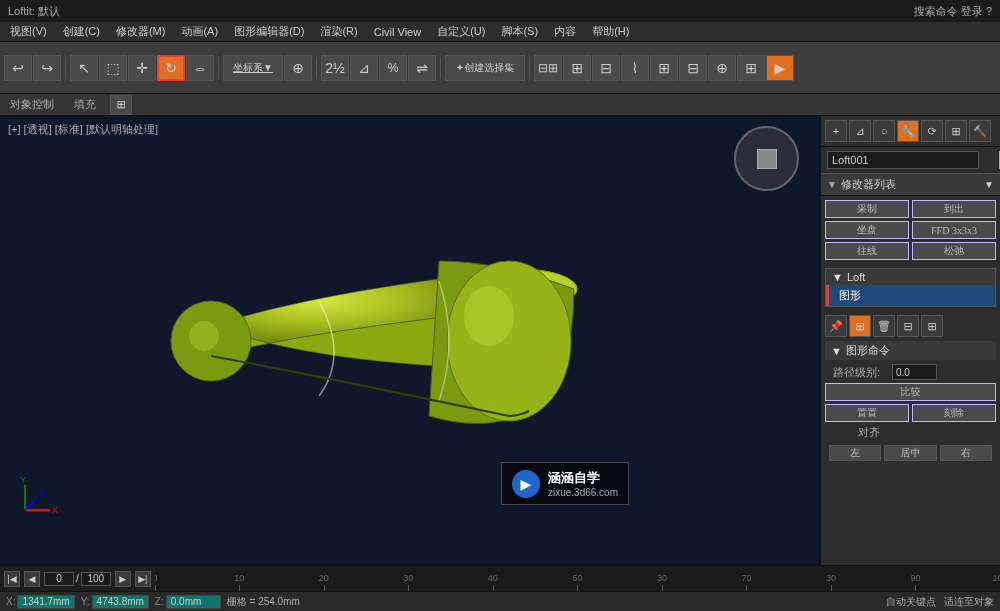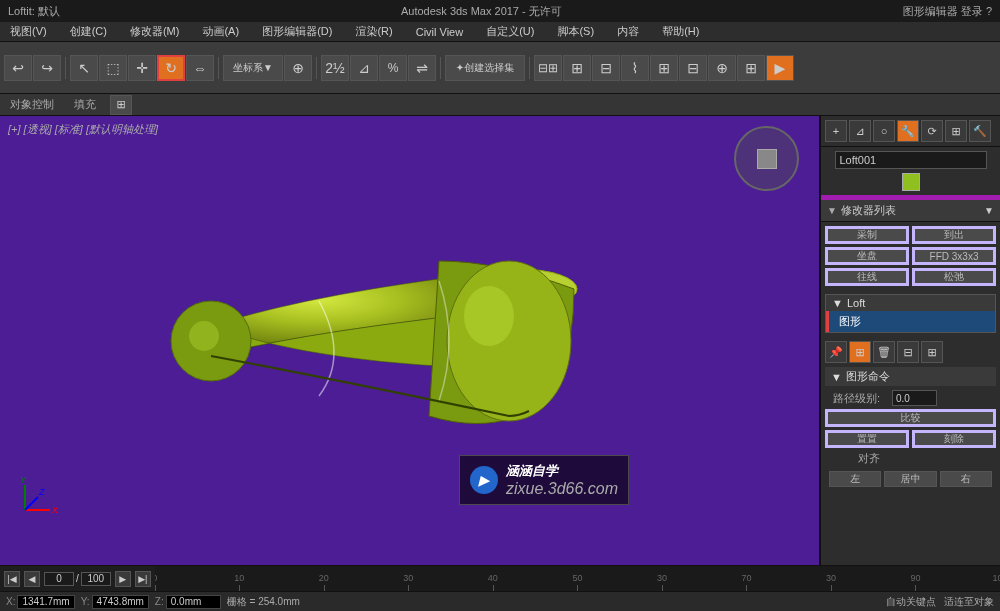--- a/index.html
+++ b/index.html
@@ -27,21 +27,21 @@
     #title-bar .title-center { flex: 1; text-align: center; }
     #title-bar .title-right { display: flex; gap: 6px; align-items: center; }
 
     
     #menu-bar {
       height: 20px;
       background: #2d2d2d;
       display: flex;
       align-items: center;
       padding: 0 4px;
-      gap: 11px;
+      gap: 4px;
       border-bottom: 1px solid #111;
     }
     .menu-item {
       padding: 1px 6px;
       cursor: pointer;
       font-size: 11px;
       color: #ccc;
       white-space: nowrap;
     }
 
@@ -84,26 +84,25 @@
       gap: 8px;
       border-bottom: 1px solid #111;
       font-size: 11px;
       color: #aaa;
     }
     .sub-tb-item { padding: 0 6px; cursor: pointer; }
 
     
     #viewport {
       flex: 1;
-      background: #4c1d95;
+      background: #0f172a;
       position: relative;
       border-right: 1px solid #111;
       overflow: hidden;
       min-height: 0;
-      font-style: italic;
     }
     #viewport-label {
       position: absolute;
       top: 6px;
       left: 8px;
       font-size: 11px;
       color: #aaa;
     }
 
     
@@ -173,23 +172,22 @@
       font-size: 11px;
       color: #ccc;
     }
     .rp-icon-btn.active { background: #e07020; }
 
     
     #rp-name-row {
       display: flex;
       align-items: center;
       padding: 4px 6px;
-      gap: 4px;
-      border-bottom: 5px solid #a21caf;
-      flex-direction: column;
+      gap: 20px;
+      border-bottom: 1px solid #a21caf;
     }
     #rp-name-input {
       flex: 1;
       background: #1a1a1a;
       border: 1px solid #555;
       color: #ccc;
       font-size: 11px;
       padding: 2px 4px;
       height: 18px;
     }
@@ -225,28 +223,29 @@
 
     
     .btn-row {
       display: flex;
       gap: 3px;
     }
     .rp-btn {
       flex: 1;
       height: 18px;
       background: #4a4a4a;
-      border: 3px solid #c4b5fd;
+      border: 1px solid #c4b5fd;
       color: #bbb;
       font-size: 10px;
       text-align: center;
       cursor: pointer;
       display: flex;
       align-items: center;
       justify-content: center;
+      font-family: Liberation Serif, serif;
     }
 
     
     .loft-section {
       margin: 4px;
       border: 1px solid #555;
     }
     .loft-header {
       background: #3a3a3a;
       padding: 2px 6px;
@@ -349,21 +348,21 @@
       gap: 6px;
       flex: 1;
     }
     .coord-field {
       display: flex;
       align-items: center;
       gap: 2px;
     }
     .coord-label { color: #888; }
     .coord-value {
-      background: #000000;
+      background: #0f766e;
       border: 1px solid #444;
       padding: 0 4px;
       height: 14px;
       font-size: 10px;
       color: #ccc;
       min-width: 55px;
     }
 
     
     #timeline-area {
@@ -455,21 +454,21 @@
     #watermark .wm-text {
       display: flex;
       flex-direction: column;
     }
     #watermark .wm-text .wm-top {
       font-size: 13px;
       font-weight: bold;
       color: #fff;
     }
     #watermark .wm-text .wm-bottom {
-      font-size: 16px;
+      font-size: 10px;
       color: #aaa;
     }
 
     
     #axes-indicator {
       position: absolute;
       bottom: 50px;
       left: 20px;
       display: flex;
       flex-direction: column;
@@ -488,22 +487,21 @@
       min-height: 0;
     }
   </style>
 </head>
 <body>
 
 <div id="layout-wrapper">
 
   <div id="title-bar">
     <span>Loftit: 默认</span>
-    <span class="title-center">Autodesk 3ds Max 2017 - 无许可</span>
-    <span class="title-right">图形编辑器  登录 ?</span>
+    <span class="title-right">搜索命令  登录 ?</span>
   </div>
 
   <div id="menu-bar">
     <span class="menu-item">视图(V)</span>
     <span class="menu-item">创建(C)</span>
     <span class="menu-item">修改器(M)</span>
     <span class="menu-item">动画(A)</span>
     <span class="menu-item">图形编辑器(D)</span>
     <span class="menu-item">渲染(R)</span>
     <span class="menu-item">Civil View</span>
@@ -521,21 +519,21 @@
     <div class="toolbar-separator"></div>
     <div class="toolbar-group">
       <div class="toolbar-btn">↖</div>
       <div class="toolbar-btn">⬚</div>
       <div class="toolbar-btn">✛</div>
       <div class="toolbar-btn highlighted active">↻</div>
       <div class="toolbar-btn">⇔</div>
     </div>
     <div class="toolbar-separator"></div>
     <div class="toolbar-group">
-      <div class="toolbar-btn" style="width:60px; font-size:10px;">坐标系▼</div>
+      <div class="toolbar-btn" style="width:60px; font-size:10px;text-decoration:underline;">坐标系▼</div>
       <div class="toolbar-btn">⊕</div>
     </div>
     <div class="toolbar-separator"></div>
     <div class="toolbar-group">
       <div class="toolbar-btn" style="font-size:14px;">2½</div>
       <div class="toolbar-btn" style="font-size:14px;">⊿</div>
       <div class="toolbar-btn" style="font-size:12px;">%</div>
       <div class="toolbar-btn" style="font-size:14px;">⇌</div>
     </div>
     <div class="toolbar-separator"></div>

